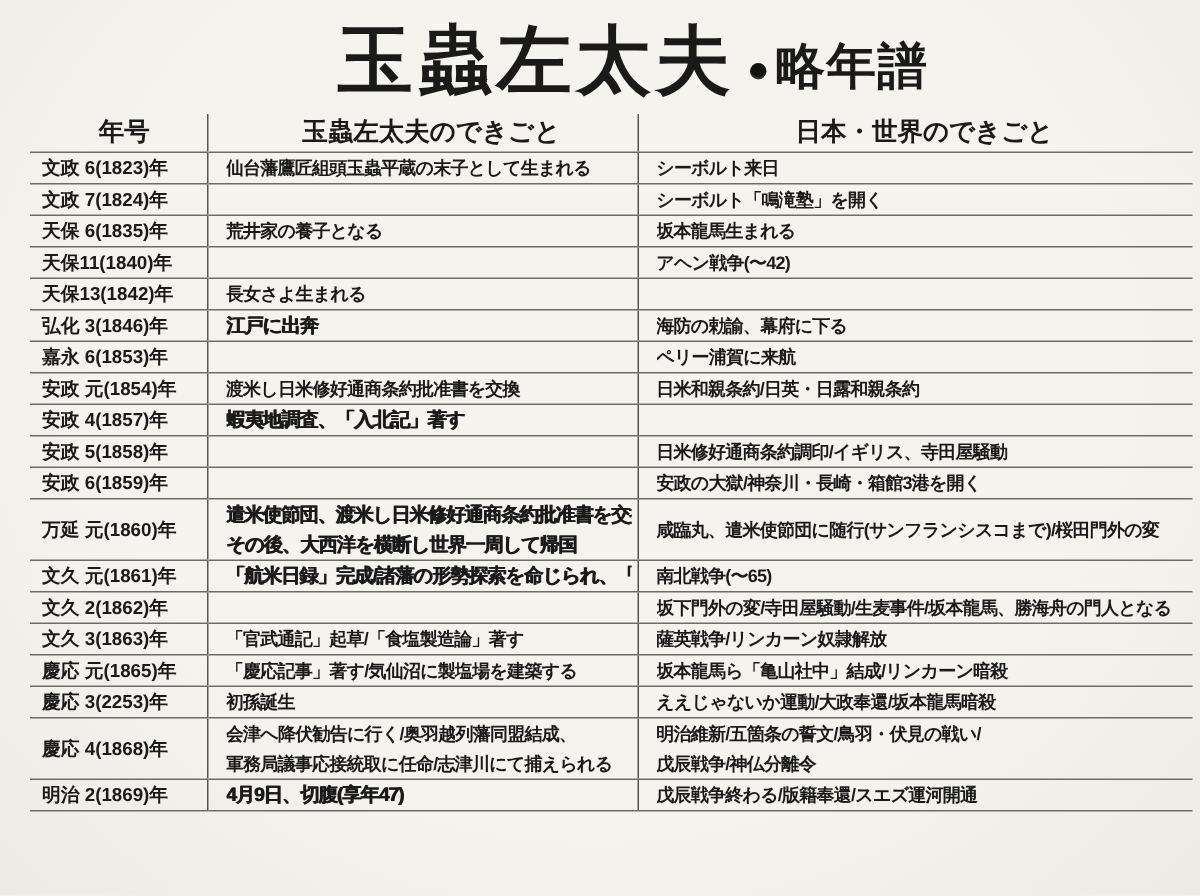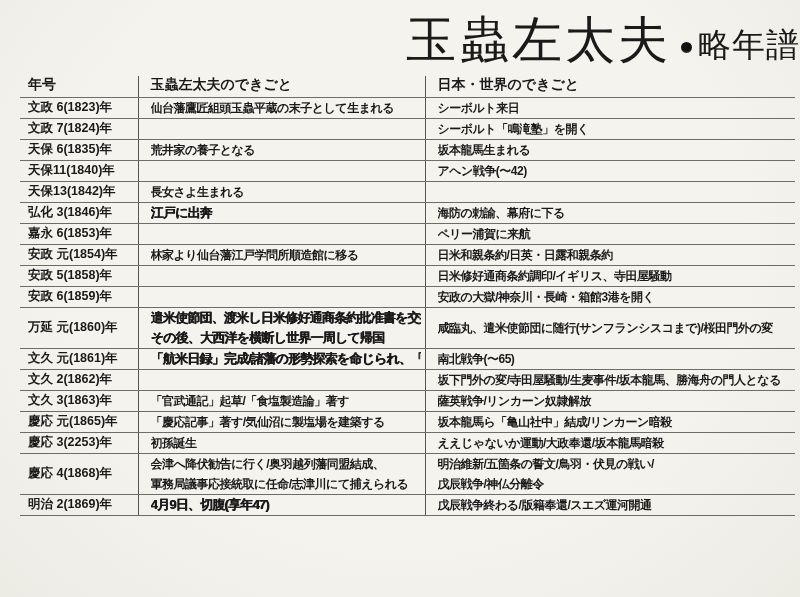--- a/index.html
+++ b/index.html
@@ -18,25 +18,25 @@
   }
   .page {
     width: 800px; height: 597px;
     position: relative;
     background: radial-gradient(ellipse at 50% 40%, #f5f3ee 60%, #ecebe4 100%);
   }
   
   .title-block {
     display: flex;
     align-items: center;
-    justify-content: flex-end;
+    justify-content: center;
     padding-top: 8px;
     height: 72px;
     font-family: "Liberation Serif", serif;
-    font-weight: normal;
+    font-weight: bold;
     margin-left: 44px;
   }
   .title-main {
     font-size: 50px;
     letter-spacing: 3px;
     line-height: 1;
   }
   .title-dot {
     width: 11px; height: 11px;
     border-radius: 50%;
@@ -55,23 +55,23 @@
   .chron-table {
     border-collapse: collapse;
     table-layout: fixed;
     margin: 4px 0 0 20px;
     width: 775px;
   }
   .chron-table col.c-era      { width: 118px; }
   .chron-table col.c-personal { width: 287px; }
   .chron-table col.c-world    { width: 370px; }
   .chron-table th {
-    font-size: 14px;
+    font-size: 17px;
     font-weight: bold;
-    text-align: left;
+    text-align: center;
     height: 21px;
     padding: 0 0 2px 8px;
     border-bottom: 1px solid var(--line);
     white-space: pre;
   }
   .chron-table th.h-personal,
   .chron-table th.h-world { padding-left: 12px; }
   .chron-table td {
     height: 20px;
     padding: 0 4px 0 8px;
@@ -185,25 +185,32 @@
         <tr>
           <td class="col-era">嘉永  6(1853)年</td>
           <td class="col-personal"></td>
           <td class="col-world">
             <div class="line">ペリー浦賀に来航</div>
           </td>
         </tr>
         <tr>
           <td class="col-era">安政 元(1854)年</td>
           <td class="col-personal">
-            <div class="line">林家より仙台藩江戸学問所順造館に移る</div>
+            <div class="line">渡米し日米修好通商条約批准書を交換</div>
           </td>
           <td class="col-world">
             <div class="line">日米和親条約/日英・日露和親条約</div>
           </td>
+        </tr>
+        <tr>
+          <td class="col-era">安政  4(1857)年</td>
+          <td class="col-personal">
+            <div class="line em">蝦夷地調査、「入北記」著す</div>
+          </td>
+          <td class="col-world"></td>
         </tr>
         <tr>
           <td class="col-era">安政  5(1858)年</td>
           <td class="col-personal"></td>
           <td class="col-world">
             <div class="line">日米修好通商条約調印/イギリス、寺田屋騒動</div>
           </td>
         </tr>
         <tr>
           <td class="col-era">安政  6(1859)年</td>

